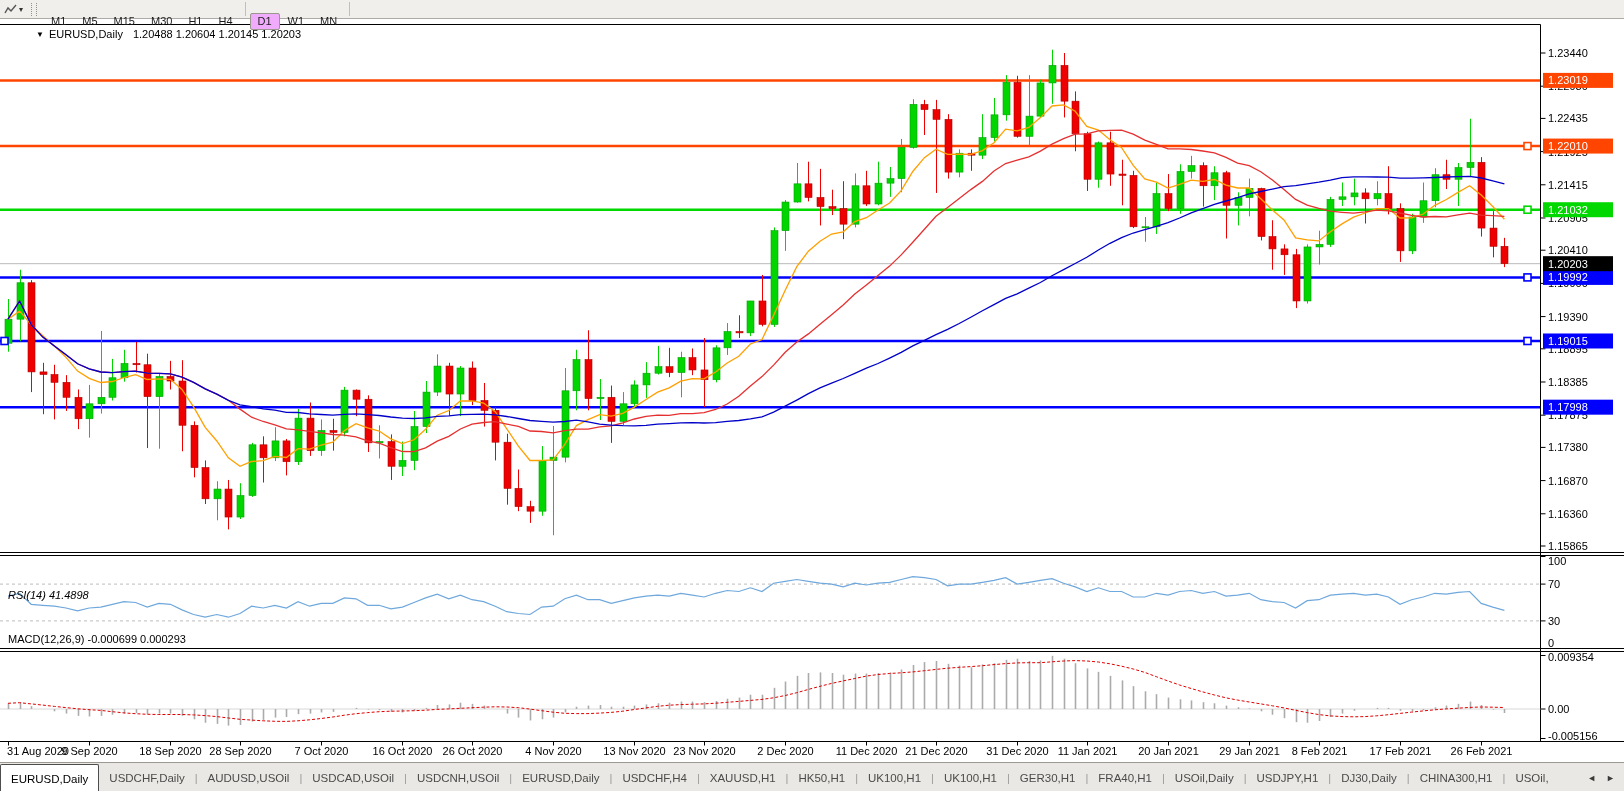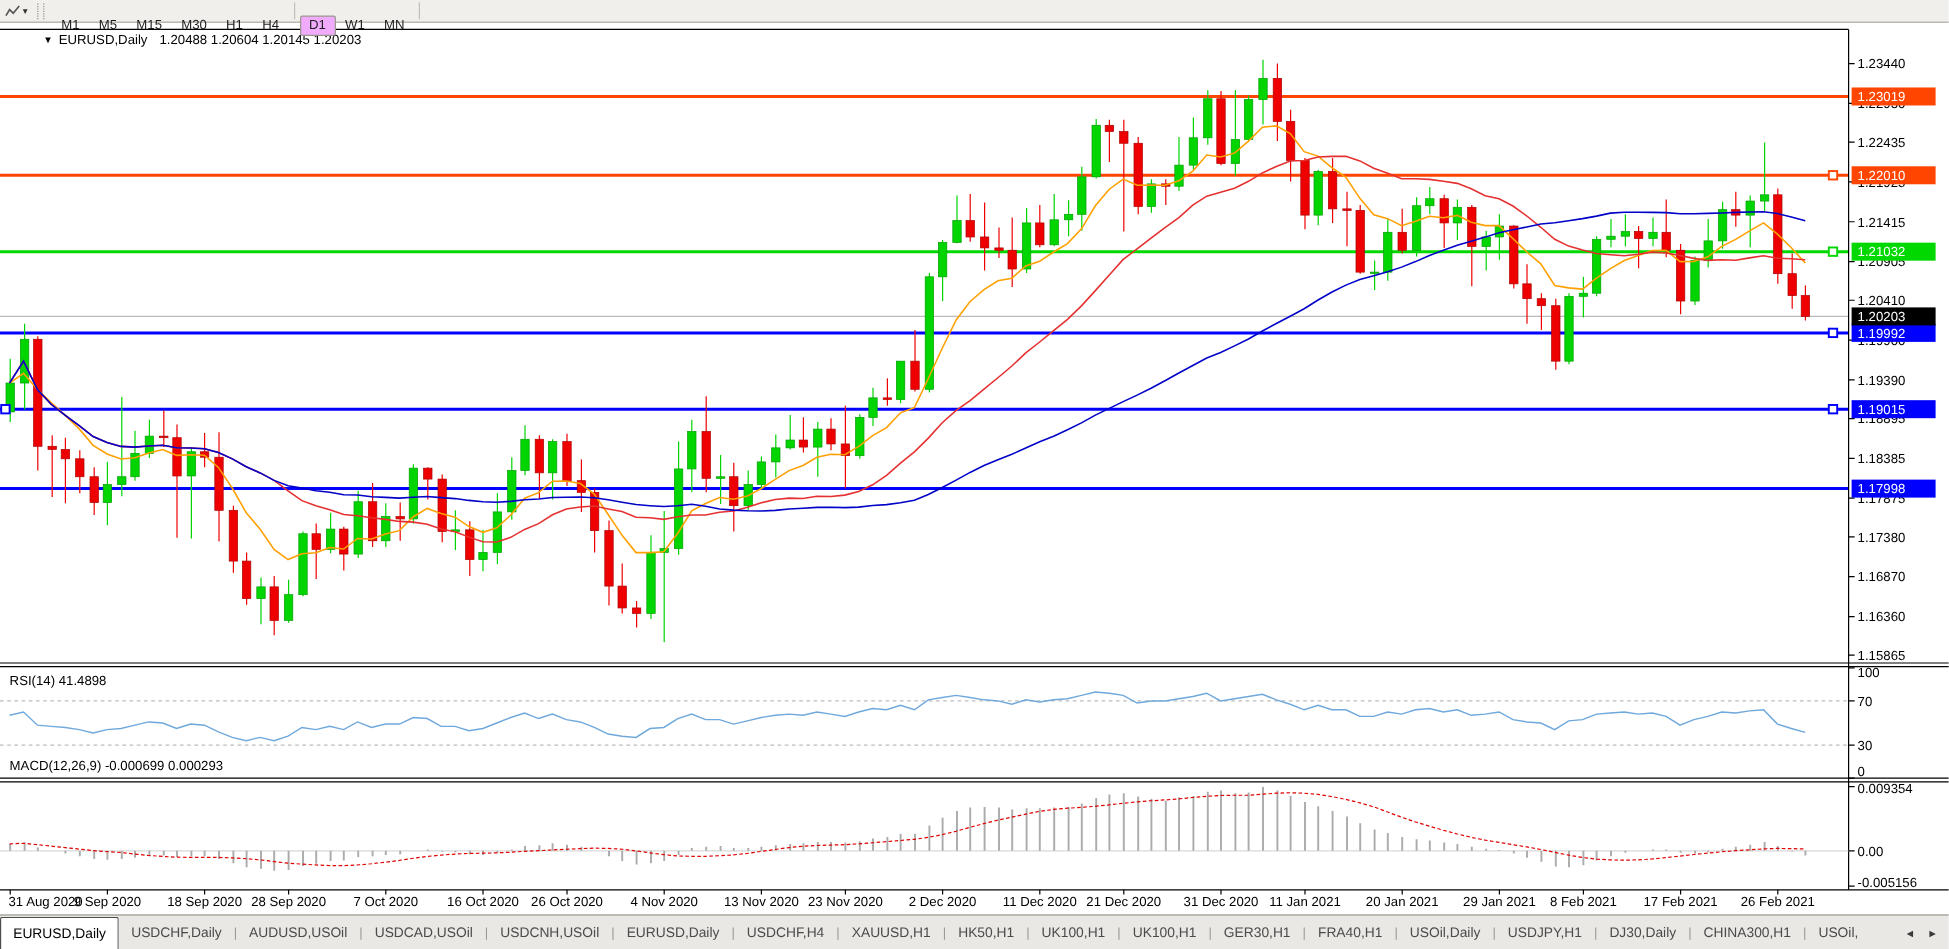--- a/index.html
+++ b/index.html
@@ -11,21 +11,21 @@
   .tb-grip{width:4px;height:13px;border-left:1px dotted #8f8f8f;border-right:1px dotted #8f8f8f;margin:0 6px 0 4px;}
   .tf-group{display:flex;align-items:center;height:18px;}
   .tf-btn{height:15px;line-height:15px;padding:0 7px;font-size:11px;color:#1d1d1d;cursor:default;border:1px solid transparent;margin-top:24px;}
   .tf-btn.active{background:#f0abfc;border:1px solid #9a978f;border-radius:2px;}
   .tb-sep{width:1px;height:14px;background:#c2bfb9;margin:0 4px;}
   
   .chart-title{position:absolute;left:16px;top:28px;font-size:11px;color:#000;z-index:4;white-space:nowrap;margin-left:20px;}
   .chart-title .dd{font-size:8px;margin-right:5px;vertical-align:1px;}
   .chart-title .sym{margin-right:10px;}
   .pane-label{position:absolute;left:8px;font-size:11px;color:#000;z-index:4;white-space:nowrap;}
-  .pane-label.rsi{top:562px;}
+  .pane-label.rsi{top:589px;font-style:italic;}
   .pane-label.macd{top:633px;}
   svg#chart-svg{position:absolute;top:0;left:0;z-index:1;}
   
   .tabbar{position:absolute;left:0;top:762px;width:1624px;height:29px;background:#eae8e4;border-top:1px solid #9c9992;display:flex;align-items:stretch;z-index:5;overflow:hidden;}
   .tab{font-size:11.5px;color:#4b4b4b;padding:0 10px;display:flex;align-items:center;white-space:nowrap;cursor:default;}
   .tab.active{background:#ffffff;border:1px solid #4d4d4d;border-bottom:none;color:#000;margin-top:1px;border-radius:2px 2px 0 0;}
   .tab-sep{color:#9a9a9a;display:flex;align-items:center;font-size:11px;}
   .tab-arrows{margin-left:auto;display:flex;align-items:center;padding-right:4px;}
   .tab-arrow{font-size:9px;color:#3a3a3a;padding:2px 5px;cursor:default;}
 </style>

